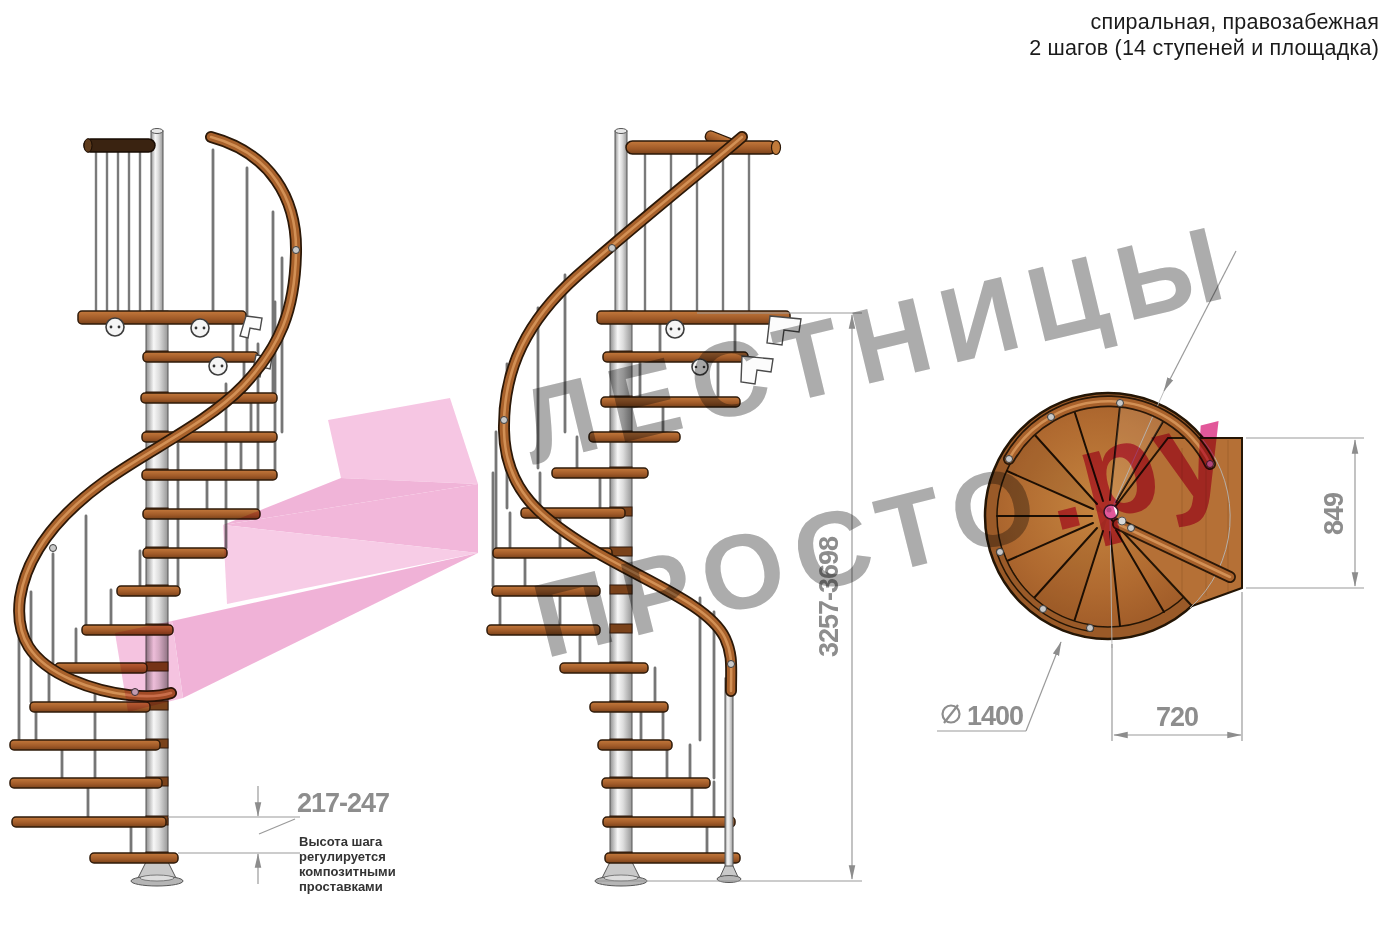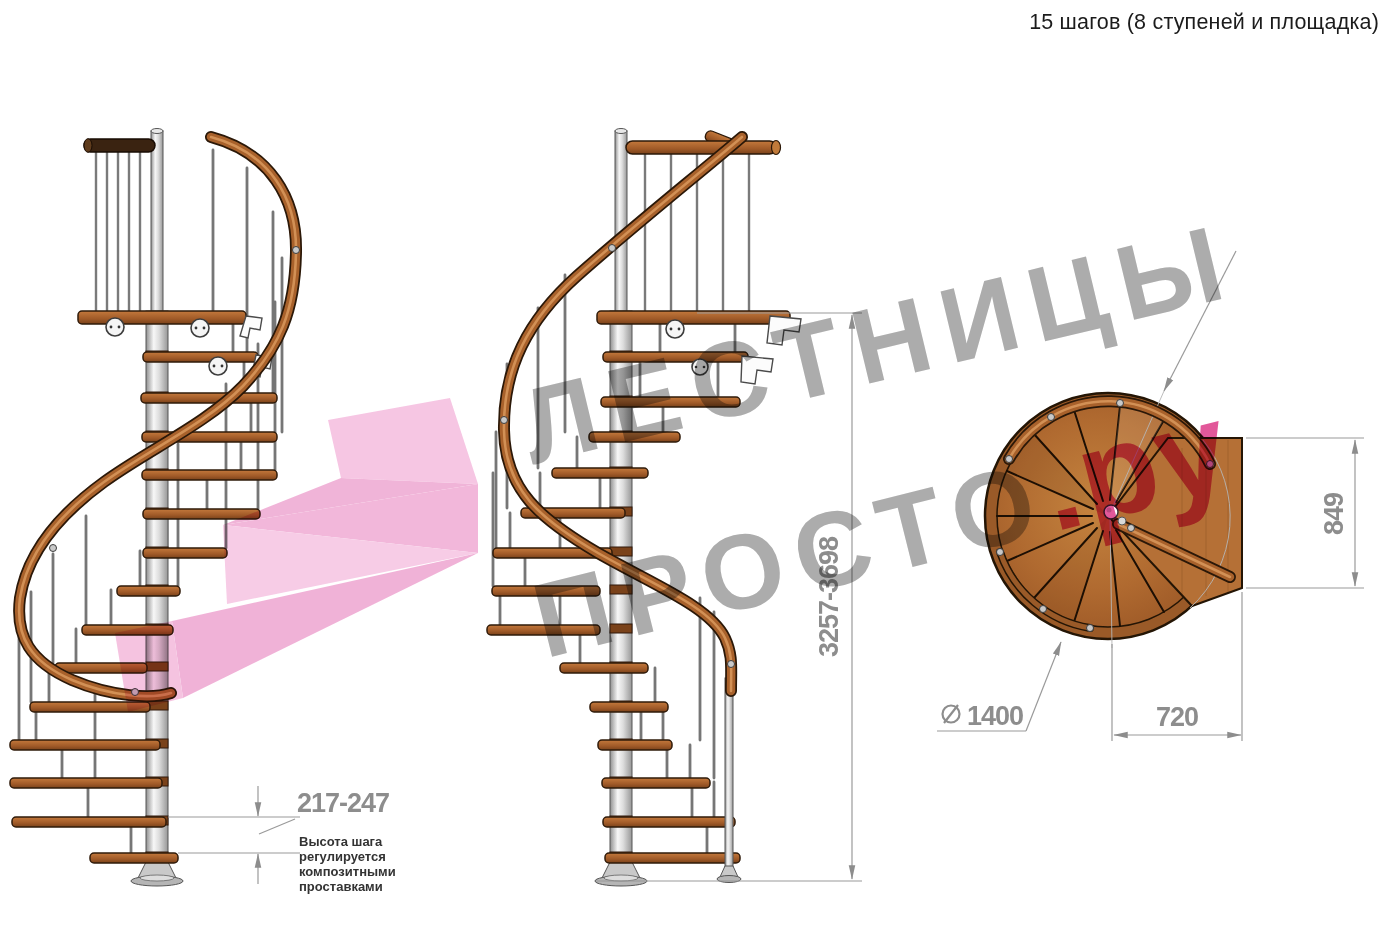--- a/index.html
+++ b/index.html
@@ -437,16 +437,17 @@
   <polygon points="223,525 478,484 478,553" fill="#f2b3d8"></polygon>
   <polygon points="223,525 478,553 227,604" fill="#f7c9e5"></polygon>
   <polygon points="172,621 478,553 183,698" fill="#f0aed5"></polygon>
   <polygon points="115,633 172,621 183,698 128,712" fill="#f5c0df"></polygon>
 </svg>
 
 <div class="wm-line" id="wm1">ЛЕСТНИЦЫ</div>
 <div class="wm-line" id="wm2"><span>ПРОСТО</span><span class="suffix">.ру</span></div>
 
 <div class="hdr">
-  <div>15 шагов (8 ступеней и площадка)</div>
+  <div>спиральная, правозабежная</div>
+  <div>2 шагов (14 ступеней и площадка)</div>
 </div>
 
 </div>
 
 </body></html>

